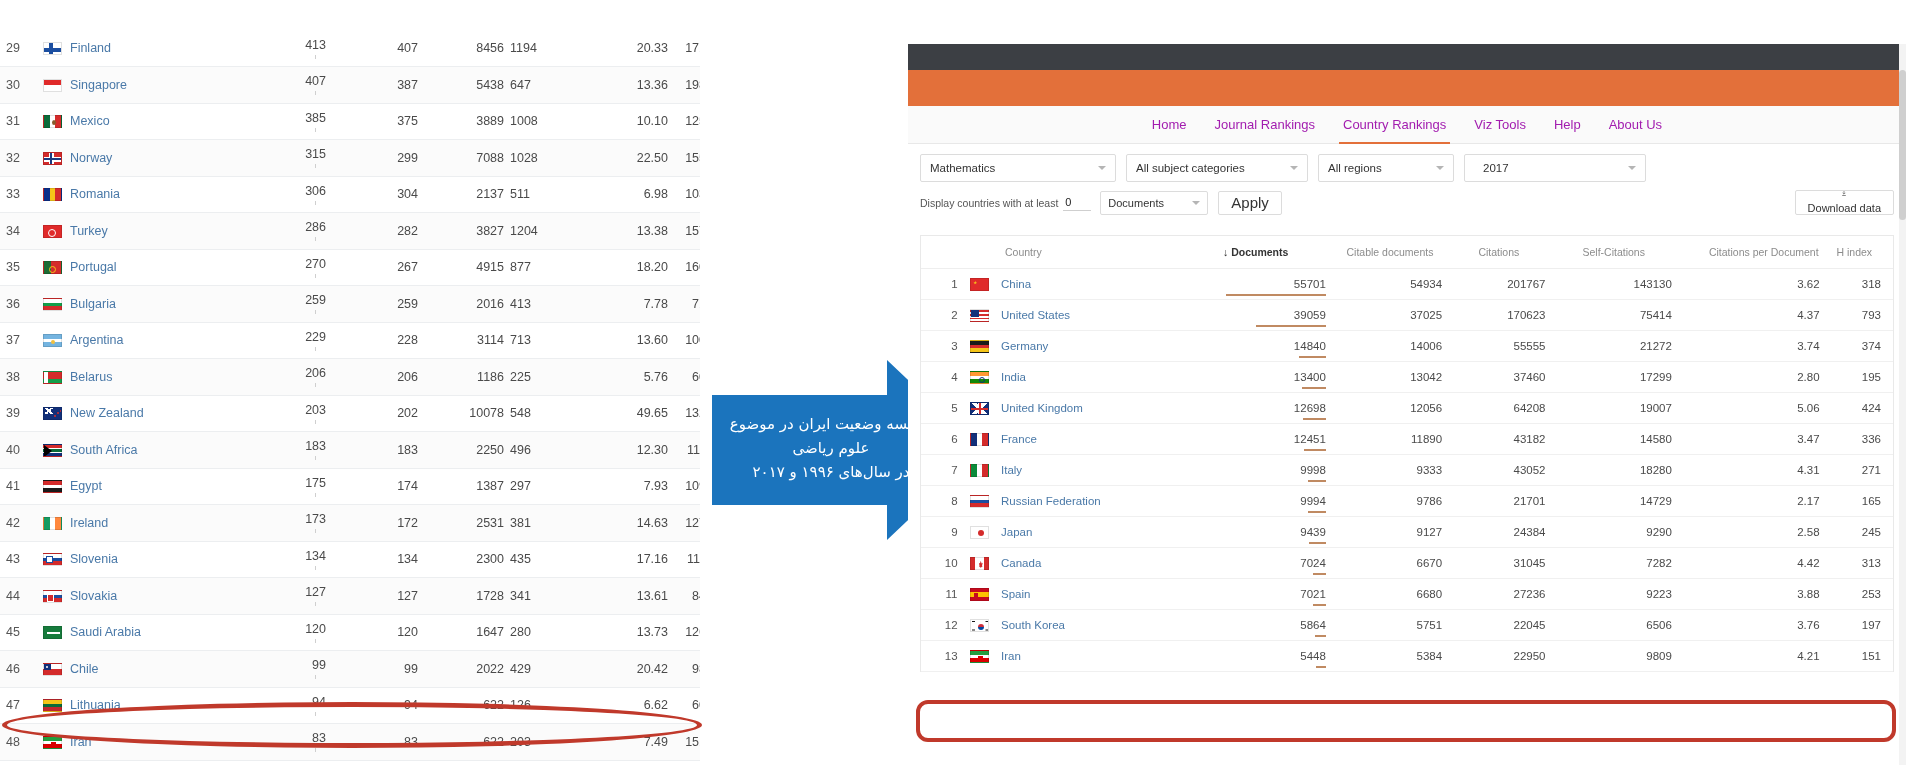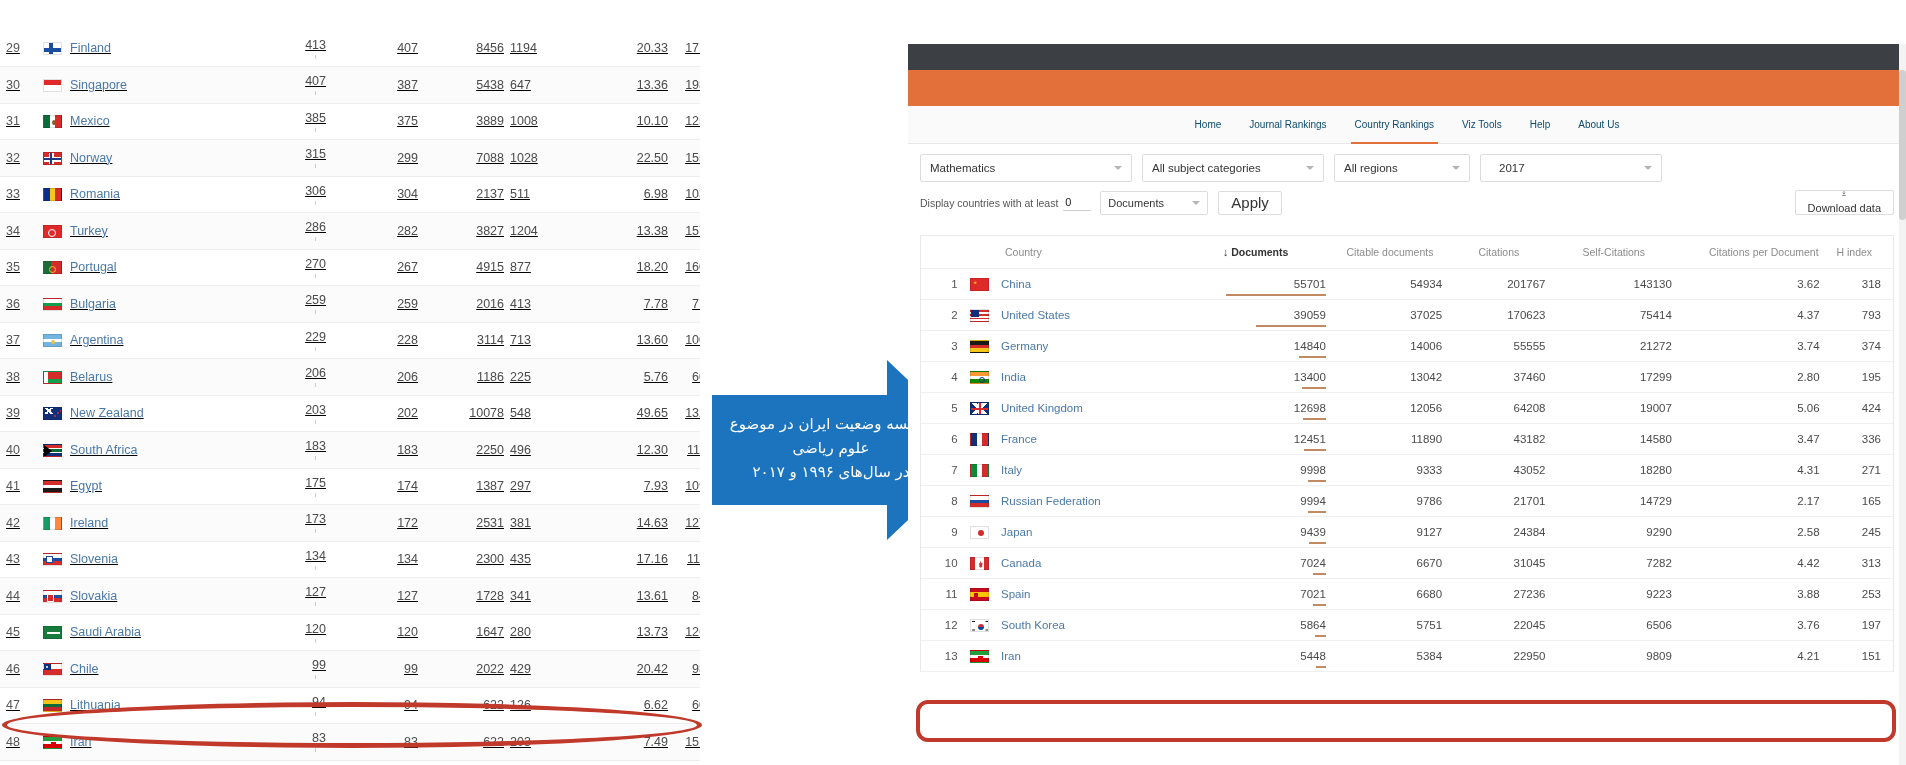--- a/index.html
+++ b/index.html
@@ -9,21 +9,21 @@
     font-family: "Liberation Sans", sans-serif;
     overflow: hidden;
   }
   #stage { position: relative; width: 1906px; height: 765px; background:#fff; }
 
   
   #left-panel {
     position: absolute; left: 0; top: 30px; width: 700px; height: 735px;
     background: #fff; overflow: hidden;
   }
-  .ltable { width: 700px; border-collapse: collapse; table-layout: fixed; text-decoration: underline; }
+  .ltable { width: 700px; border-collapse: collapse; table-layout: fixed; }
   .ltable tr { height: 36.5px; }
   .ltable tr.row-even { background: #fbfbfb; }
   .ltable td {
     border-bottom: 1px solid #eceef0;
     font-size: 12.5px; color: #4a4a4a;
     vertical-align: middle; padding: 0;
   }
   .ltable td.c-rank { width: 34px; text-align: left; padding-left: 6px; color:#555; }
   .ltable td.c-flag { width: 36px; text-align: center; }
   .ltable td.c-country { width: 170px; text-align: left; }
@@ -105,34 +105,34 @@
     position:absolute; left:908px; top:44px; width:998px; height:721px;
     background:#ffffff; overflow:hidden;
   }
   #r-darkbar { height:26px; background:#3c3f44; }
   #r-orangebar { height:36px; background:#e3703a; }
   #r-navbar {
     height:38px; background:#fafafa; border-bottom:1px solid #e8e8e8;
     display:flex; align-items:center; justify-content:center; gap:0;
   }
   .navitem {
-    font-size:10px; color:#0c4a6e; padding:0 14px; line-height:38px;
+    font-size:13px; color:#a21caf; padding:0 14px; line-height:38px;
     position:relative; cursor:pointer; white-space:nowrap;text-align:center;
   }
   .navitem.active:after {
     content:""; position:absolute; left:10px; right:10px; bottom:0;
     height:2px; background:#e3703a;
   }
   #r-filters { display:flex; gap:10px; padding:10px 12px 6px 12px; }
   .selbox {
     height:28px; border:1px solid #dcdcdc; background:#fff; border-radius:2px;
     display:flex; align-items:center; justify-content:space-between;
     padding:0 9px; font-size:11.5px; color:#333; cursor:pointer;
   }
-  .sel-w1{ width:212px; } .sel-w2{ width:182px; } .sel-w3{ width:136px; } .sel-w4{ width:182px;padding-left:18px; }
+  .sel-w1{ width:196px; } .sel-w2{ width:182px; } .sel-w3{ width:136px; } .sel-w4{ width:182px;padding-left:18px; }
   .caret { width:0;height:0;border-left:4px solid transparent;border-right:4px solid transparent;border-top:4px solid #b5b5b5; }
 
   #r-applyrow { display:flex; align-items:center; padding:2px 12px 8px 12px; }
   .lbl-least { font-size:10.5px; color:#555; }
   #least-input {
     width:28px; border:0; border-bottom:1px solid #cfcfcf; background:transparent;
     font-size:11px; color:#222; margin-left:5px; margin-right:9px; padding:1px 2px 2px 2px;
     font-family:"Liberation Sans",sans-serif;
   }
   #metric-sel {

